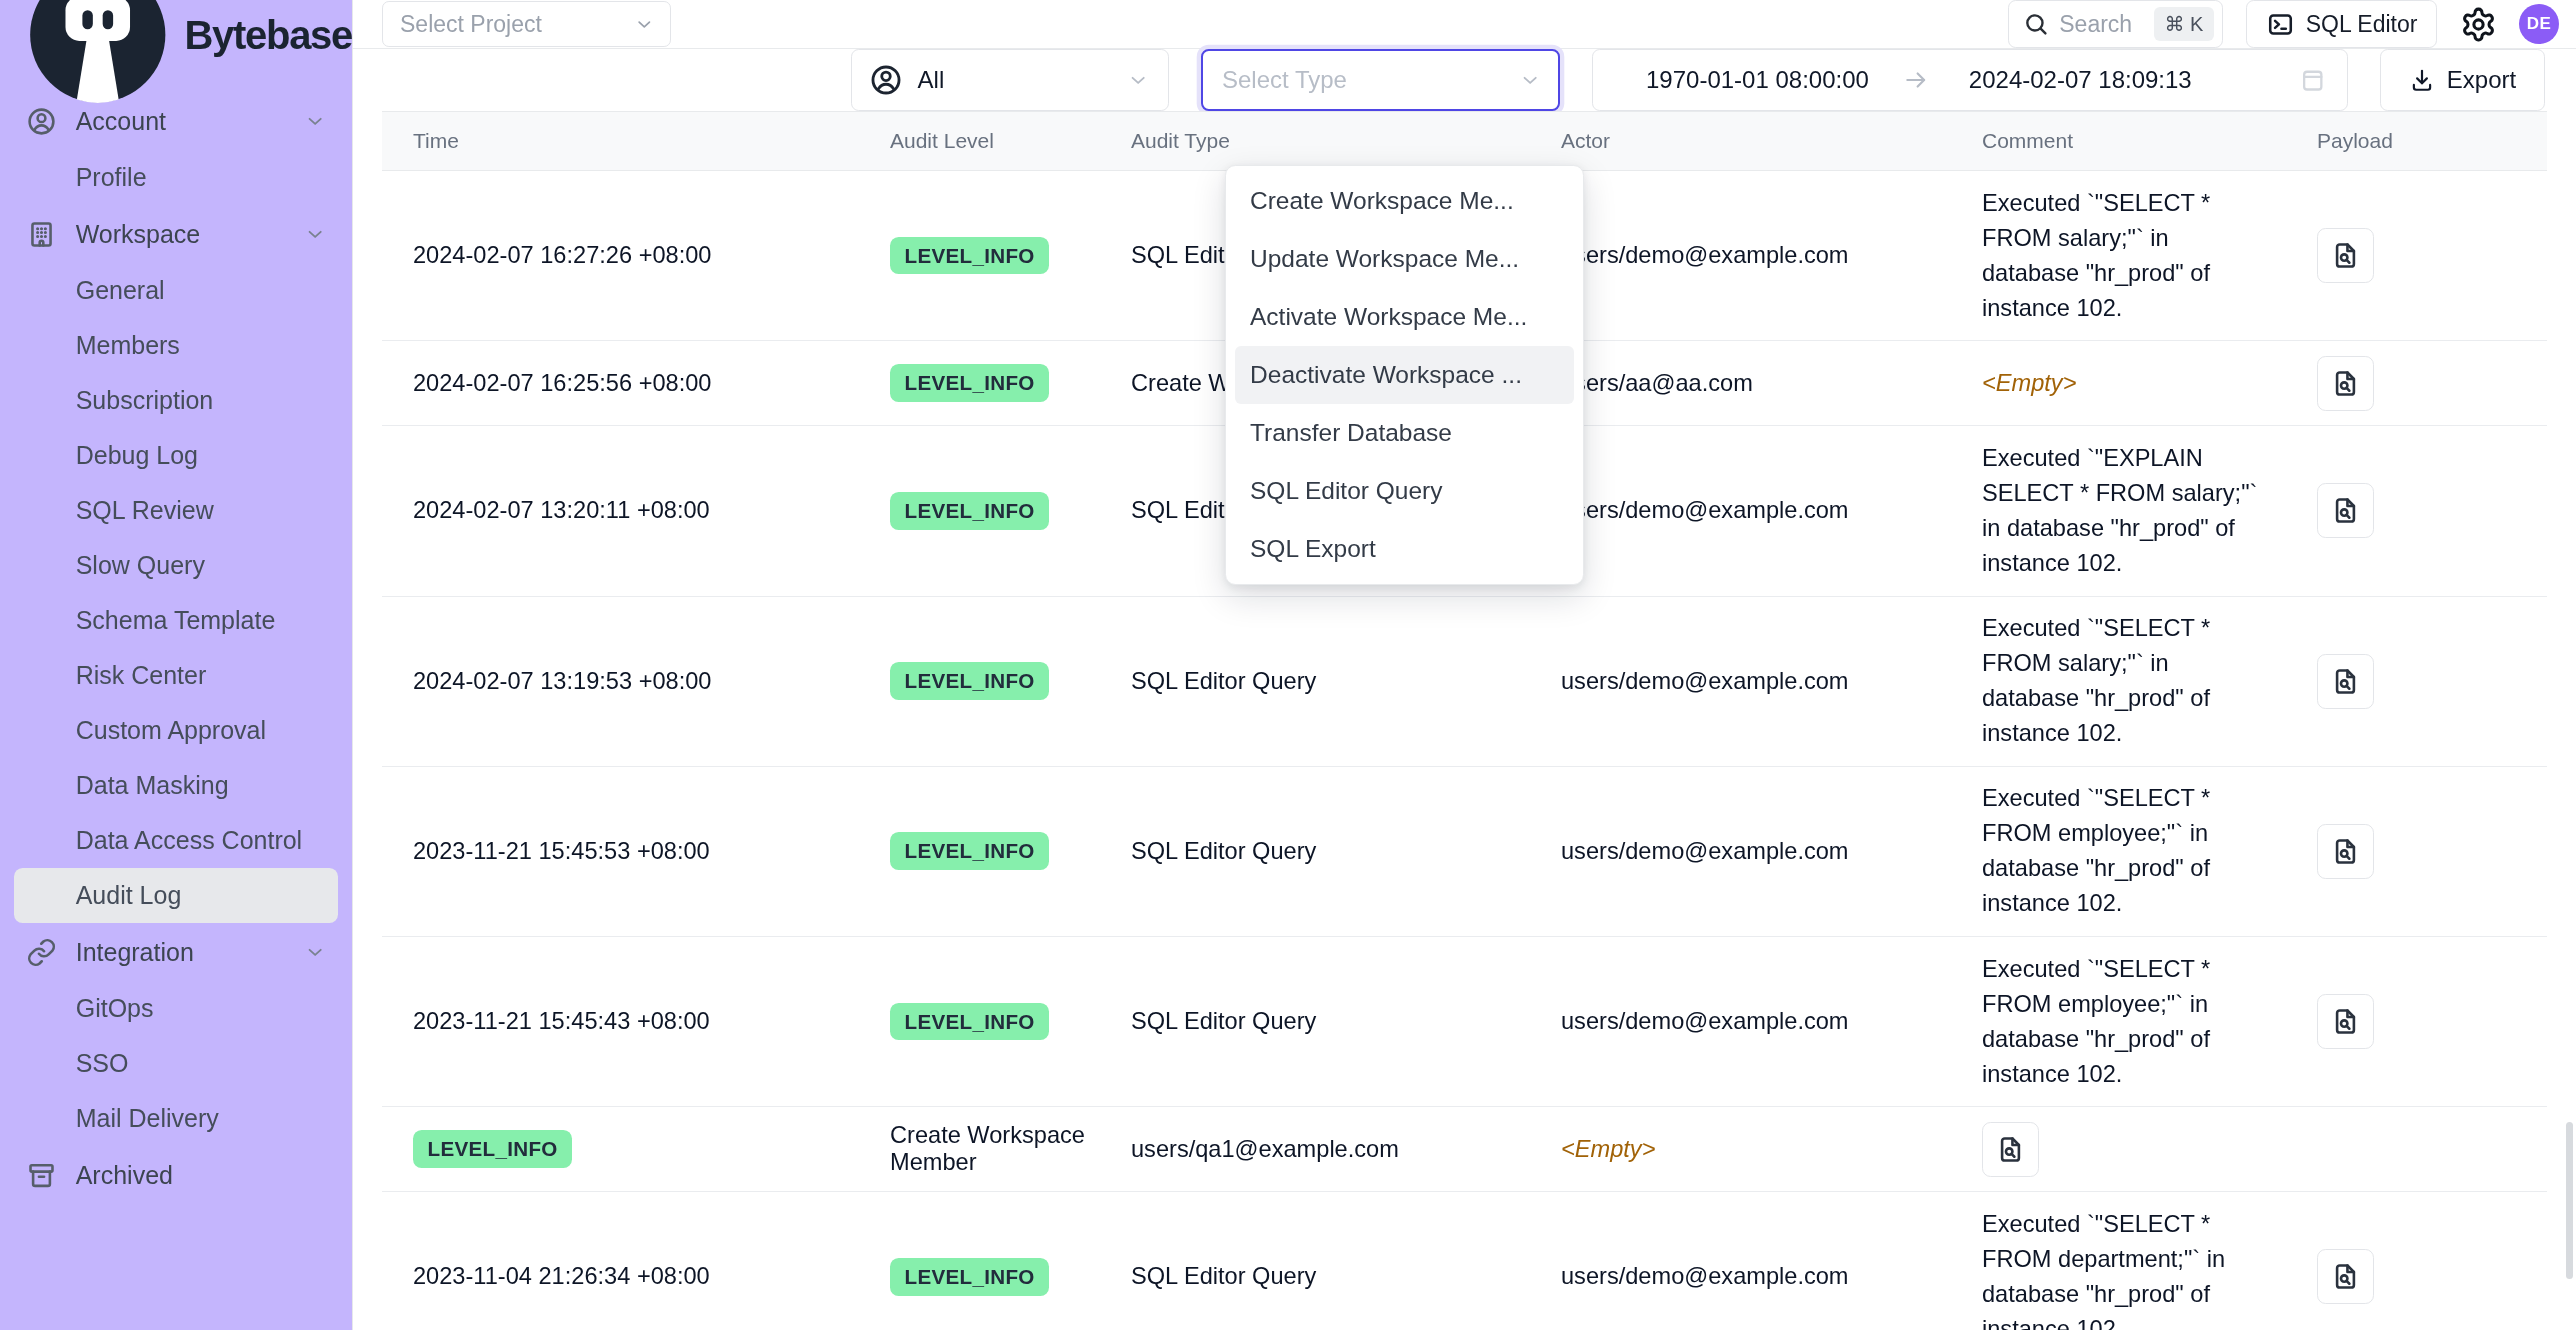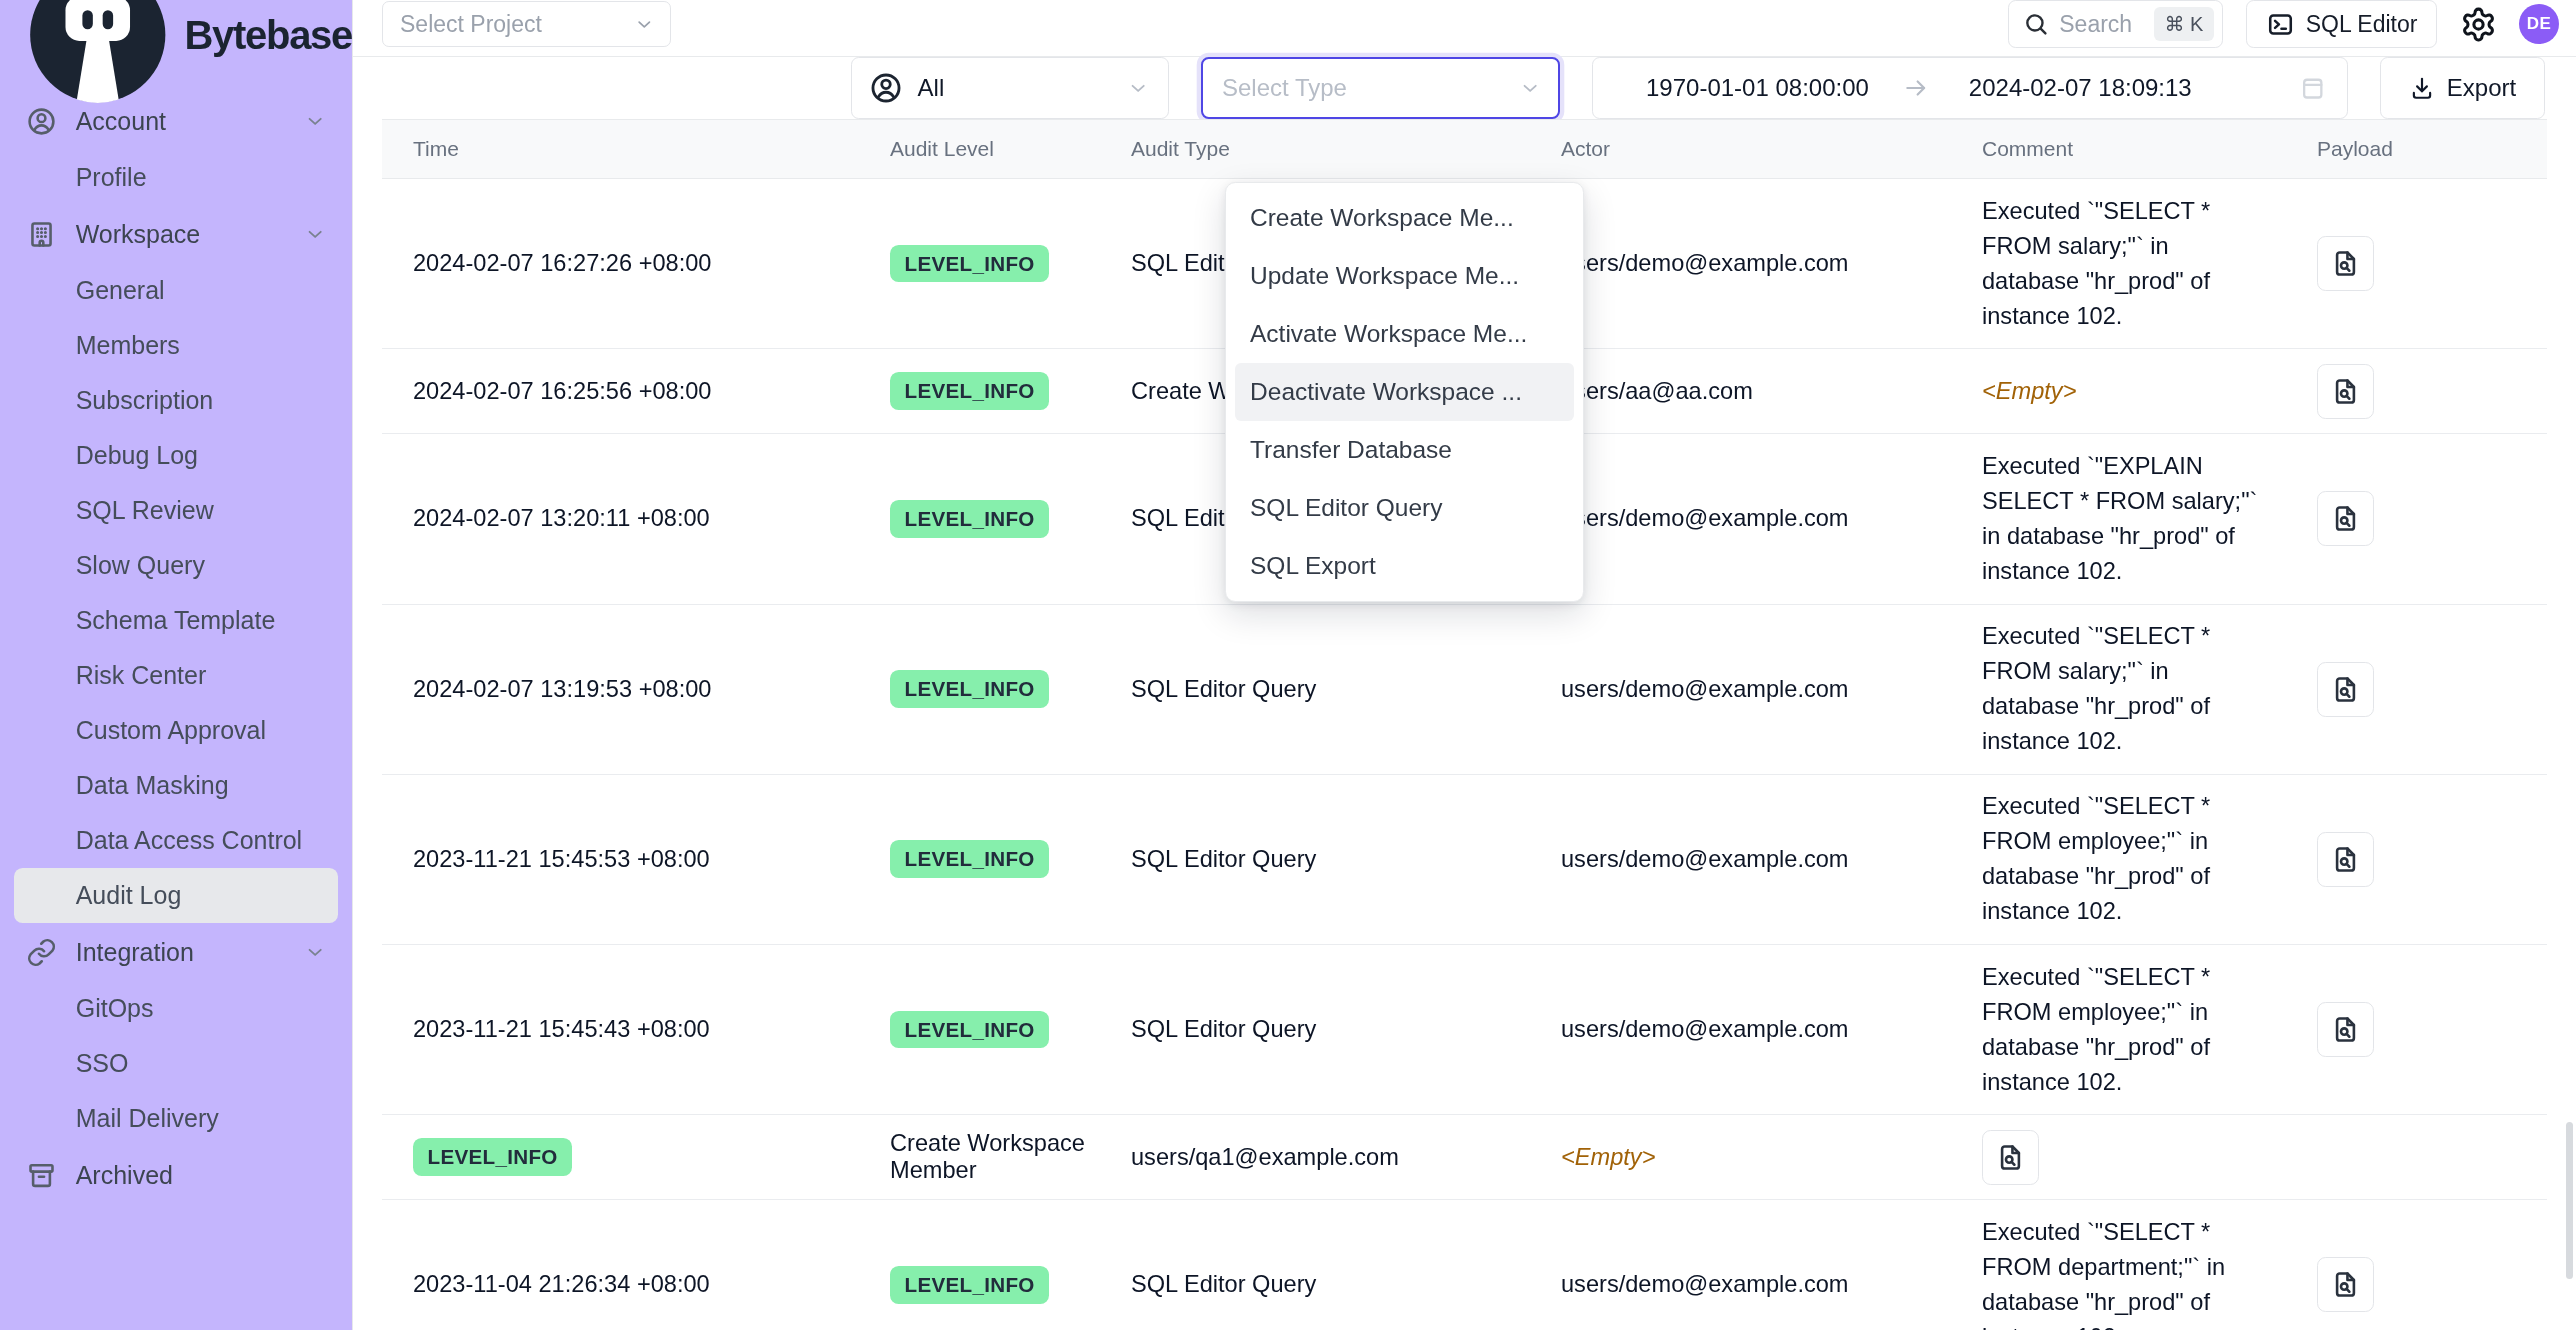--- a/index.html
+++ b/index.html
@@ -17,21 +17,21 @@
   .nav-item.group{height:58px;color:#3c4450;font-weight:500}
   .nav-item.child{padding-left:62px}
   .nav-item.active{background:#e7e8eb}
   .icon{display:inline-flex;align-items:center;justify-content:center}
   .icon svg{width:100%;height:100%;display:block}
   .nicon{width:31px;height:31px;margin-right:19px;color:#565e6a}
   .chev{margin-left:auto;width:22.3px;height:22.3px;color:#7a8290}
 
   
   .main{flex:1;min-width:0;display:flex;flex-direction:column}
-  .topbar{height:70px;display:flex;align-items:center;border-bottom:0.9px solid #e8eaec;padding:0 17px 8px 29px}
+  .topbar{height:70px;display:flex;align-items:center;border-bottom:0.9px solid #e8eaec;padding:0 17px 0 29px}
   .project-select{width:289px;height:46px;border:1.3px solid #e3e5e9;border-radius:6.9px;display:flex;align-items:center;justify-content:space-between;padding:0 15.5px 0 17px;color:#9aa1ac;font-size:23px;background:#fff;cursor:pointer}
   .sel-chev{width:20.6px;height:20.6px;color:#9aa1ac}
   .topbar-right{margin-left:auto;display:flex;align-items:center;gap:22.3px}
   .searchbox{width:215px;height:48px;border:1.3px solid #e3e5e9;border-radius:7.7px;display:flex;align-items:center;gap:10.3px;padding:0 8.6px 0 13.7px;cursor:text}
   .searchbox .sicon{width:26px;height:26px;color:#2a2f36}
   .searchbox .s-label{color:#9aa1ac;font-size:23px;flex:1}
   .kbd{background:#eef0f2;border-radius:6px;padding:5.2px 10.3px;font-size:20px;color:#49505c;white-space:nowrap}
   .sqlbtn{height:48px;border:1.3px solid #e3e5e9;border-radius:7.7px;display:flex;align-items:center;gap:11.2px;padding:0 19px;font-size:23px;color:#161d29;font-weight:500;background:#fff;cursor:pointer}
   .sqlbtn .ticon{width:29px;height:29px;color:#161d29}
   .gear{width:37px;height:37px;color:#0f141c;cursor:pointer}
@@ -59,21 +59,21 @@
   .thead>div{padding-left:31px}
   .trow{border-bottom:0.9px solid #eaecef}
   .cell{padding:14.6px 0 14.6px 31px;font-size:23.6px;color:#0d1526}
   .badge{display:inline-block;background:#86efac;border-radius:8.6px;padding:6.9px 14.6px;font-size:20.6px;font-weight:600;color:#222c3c;letter-spacing:0.3px}
   .comment p{max-width:285px;line-height:35px}
   .empty-text{color:#a16207;font-style:italic}
   .payload-btn{width:57px;height:55px;border:1.3px solid #e3e5e9;border-radius:8.6px;background:#fff;display:flex;align-items:center;justify-content:center;color:#2a323e;cursor:pointer}
   .payload-btn .picon{width:31px;height:31px}
 
   
-  .type-dropdown{position:absolute;left:1225px;top:182px;width:359px;background:#fff;border:0.9px solid #e8eaec;border-radius:10.3px;
+  .type-dropdown{position:absolute;left:1225px;top:165px;width:359px;background:#fff;border:0.9px solid #e8eaec;border-radius:10.3px;
     box-shadow:0 12px 34px rgba(15,23,42,.14),0 2.6px 8.6px rgba(15,23,42,.08);padding:6px 0;z-index:50}
   .dd-item{height:58px;display:flex;align-items:center;padding:0 17px 0 24px;font-size:24.5px;color:#333b47;cursor:pointer;white-space:nowrap}
   .dd-item.highlight{background:#f1f2f4;border-radius:6px;margin:0 8.6px;padding:0 8.6px 0 15.5px}
 
   .page-scrollbar{position:absolute;right:2.6px;top:1122px;width:7.7px;height:157px;background:#d7dade;border-radius:4.3px;z-index:60}
 </style>
 </head>
 <body>
 
 <div class="app">

